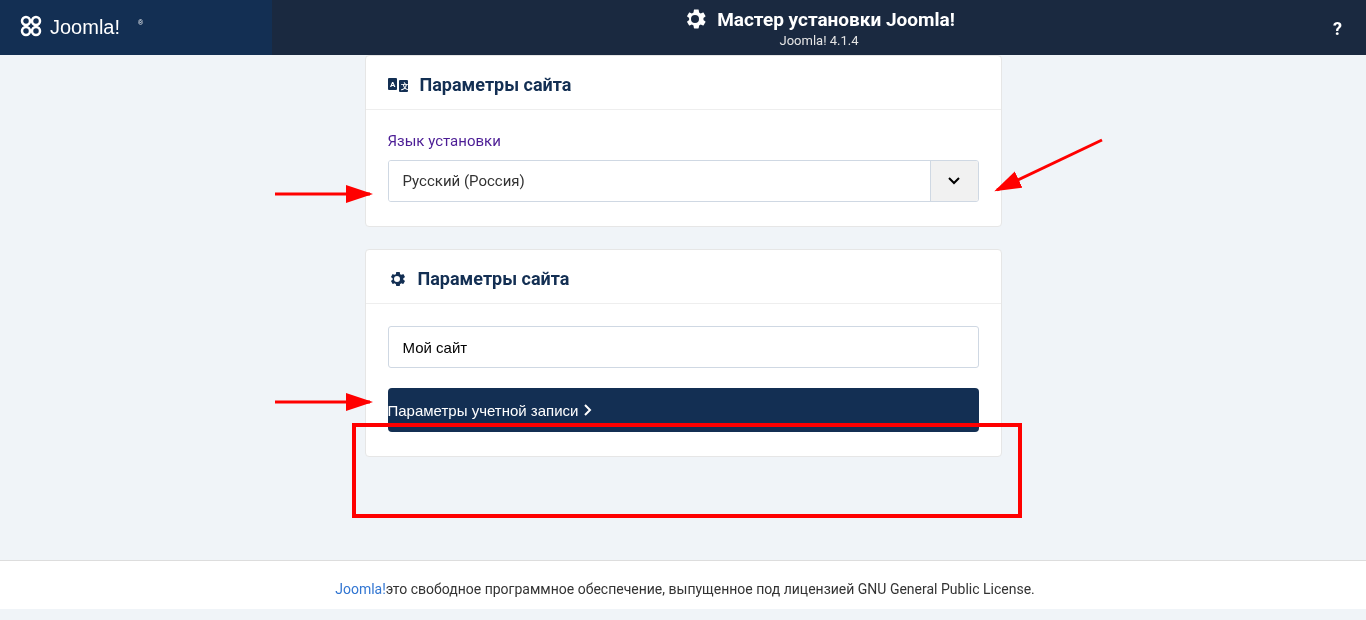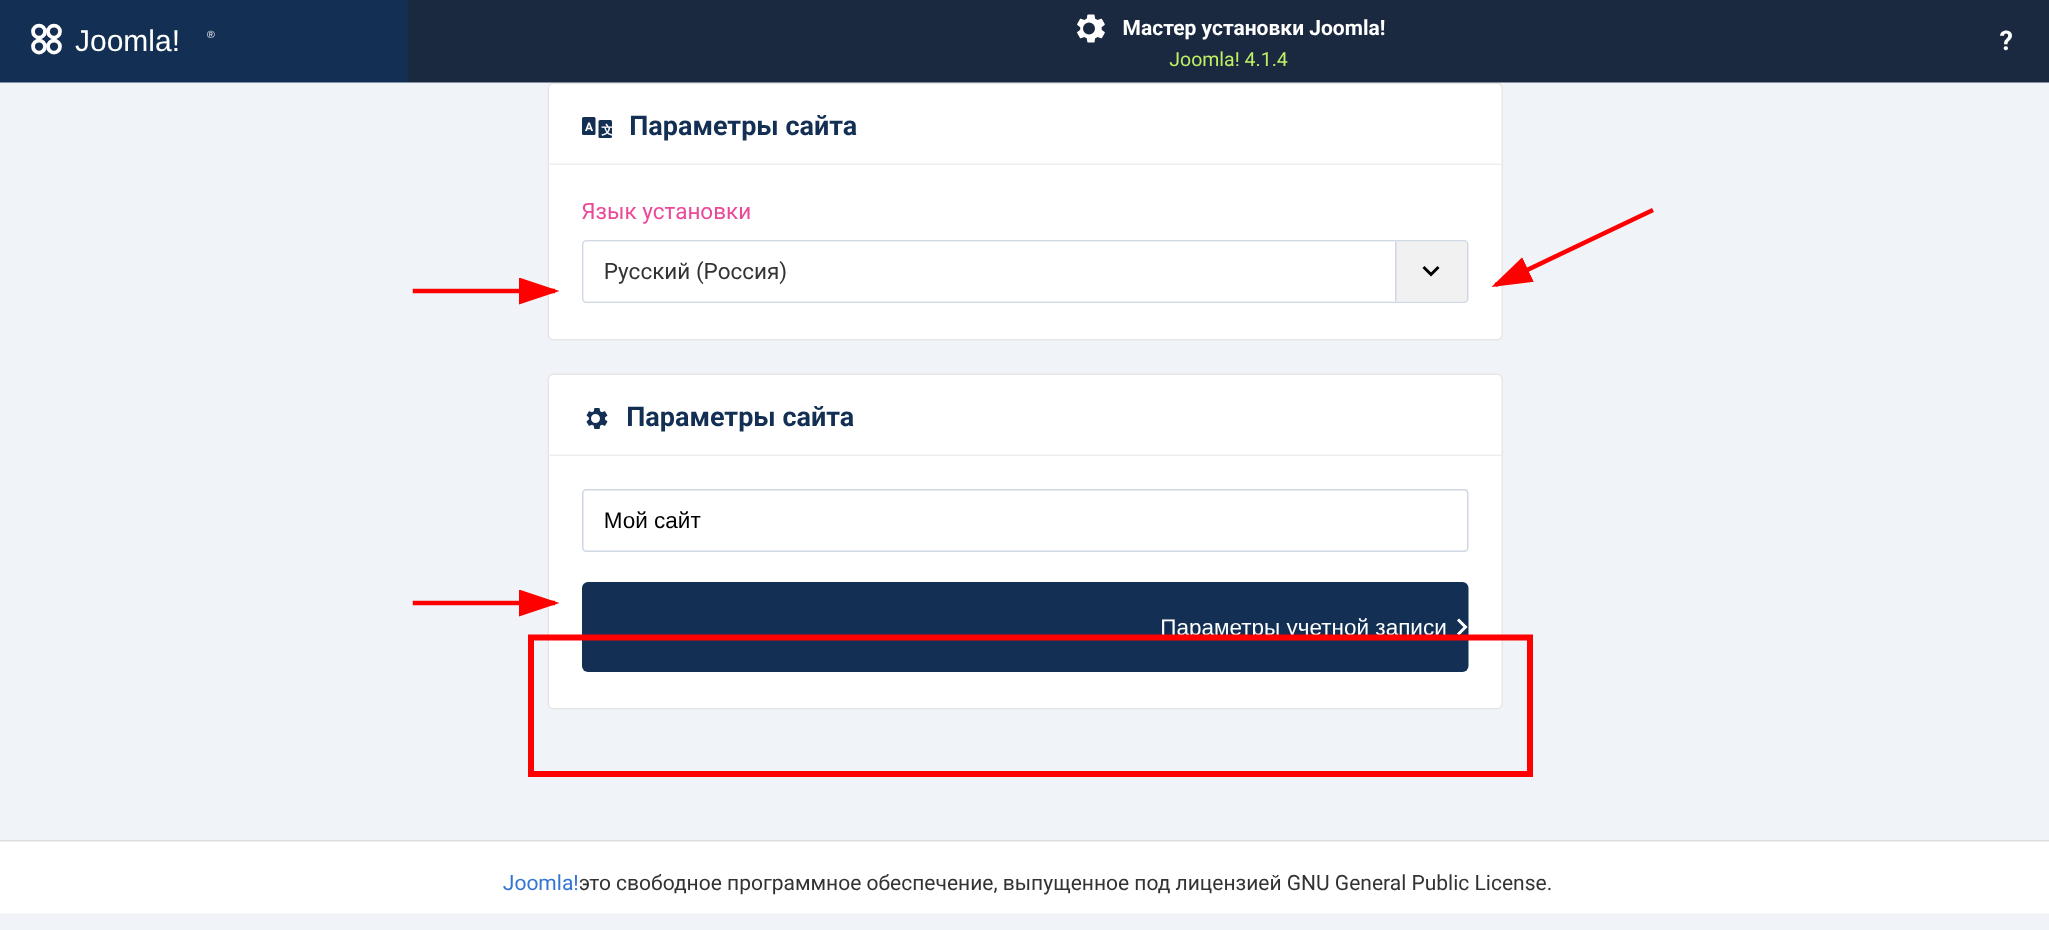--- a/index.html
+++ b/index.html
@@ -31,28 +31,28 @@
       flex: 1;
       background: #1a2940;
       display: flex;
       flex-direction: column;
       align-items: center;
       justify-content: center;
       position: relative;
     }
     .main-title {
       color: #fff;
-      font-size: 14px;
+      font-size: 19px;
       font-weight: 700;
       display: flex;
       align-items: center;
       gap: 10px;
     }
     .sub-version {
-      color: #bef264;
+      color: #e5e5e5;
       font-size: 13px;
       margin-top: 2px;
     }
     .help-icon {
       position: absolute;
       right: 24px;
       top: 50%;
       transform: translateY(-50%);
       color: #fff;
       font-size: 18px;
@@ -83,21 +83,21 @@
     }
     .card-title {
       color: #132f53;
       font-size: 18px;
       font-weight: 700;
     }
     .card-body {
       padding: 22px 22px 24px 22px;
     }
     .field-label {
-      color: #ec4899;
+      color: #4c1d95;
       font-size: 15px;
       margin-bottom: 10px;
     }
     .select-wrap {
       display: flex;
       border: 1px solid #cfd8e3;
       border-radius: 3px;
       height: 42px;
       overflow: hidden;
     }
@@ -123,31 +123,31 @@
       height: 42px;
       border: 1px solid #cfd8e3;
       border-radius: 3px;
       padding: 0 14px;
       font-size: 15px;
       color: #000000;
       outline: none;
     }
     .primary-btn {
       width: 100%;
-      height: 60px;
+      height: 44px;
       background: #132f53;
       color: #fff;
       border: none;
       border-radius: 4px;
       font-size: 15px;
       cursor: pointer;
       margin-top: 20px;
       display: flex;
       align-items: center;
-      justify-content: flex-end;
+      justify-content: flex-start;
       gap: 6px;
     }
     .red-box {
       position: absolute;
       border: 4px solid #ff0000;
       pointer-events: none;
     }
     .footer {
       background: #fff;
       border-top: 1px solid #ddd;

